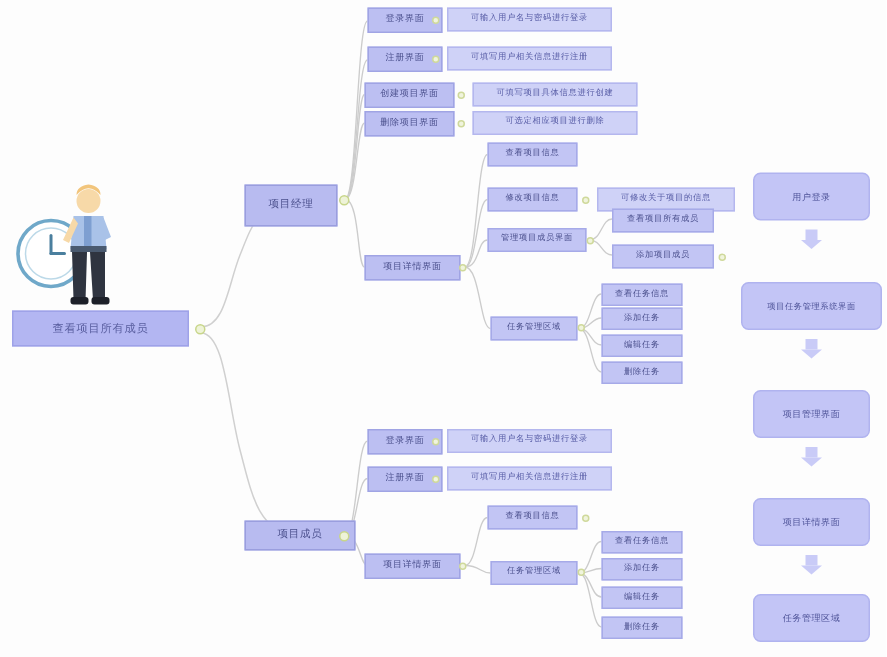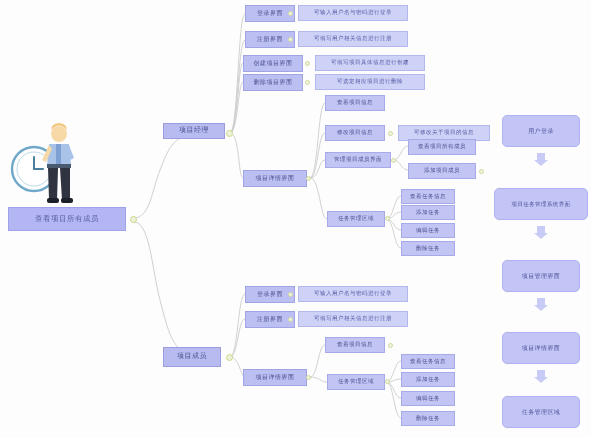--- a/index.html
+++ b/index.html
@@ -224,21 +224,21 @@
         <rect x="53" y="90" width="12" height="5" rx="2" fill="#1d2029"></rect>
       </g>
     </svg>
   </div>
 
   <div class="node root" style="left:8px; top:207px; width:118px; height:24px;">
     <span>查看项目所有成员</span>
   </div>
   <div class="bullet" style="left:130px; top:216px;"></div>
 
-  <div class="node lvl1" style="left:163px; top:123px; width:62px; height:16px;">
+  <div class="node lvl1" style="left:163px; top:123px; width:62px; height:28px;">
     <span>项目经理</span>
   </div>
   <div class="bullet" style="left:226px; top:130px;"></div>
 
   <div class="node lvl2" style="left:245px; top:5px; width:50px; height:17px;">
     <span>登录界面</span>
   </div>
   <div class="bullet small" style="left:288px; top:11px;"></div>
   <div class="node desc" style="left:298px; top:5px; width:110px; height:16px;">
     <span>可输入用户名与密码进行登录</span>
@@ -307,21 +307,21 @@
   <div class="node lvl3" style="left:401px; top:205px; width:54px; height:15px;">
     <span>添加任务</span>
   </div>
   <div class="node lvl3" style="left:401px; top:223px; width:54px; height:15px;">
     <span>编辑任务</span>
   </div>
   <div class="node lvl3" style="left:401px; top:241px; width:54px; height:15px;">
     <span>删除任务</span>
   </div>
 
-  <div class="node lvl1" style="left:163px; top:347px; width:58px; height:20px;">
+  <div class="node lvl1" style="left:163px; top:347px; width:74px; height:20px;">
     <span>项目成员</span>
   </div>
   <div class="bullet" style="left:226px; top:354px;"></div>
 
   <div class="node lvl2" style="left:245px; top:286px; width:50px; height:17px;">
     <span>登录界面</span>
   </div>
   <div class="bullet small" style="left:288px; top:292px;"></div>
   <div class="node desc" style="left:298px; top:286px; width:110px; height:16px;">
     <span>可输入用户名与密码进行登录</span>

